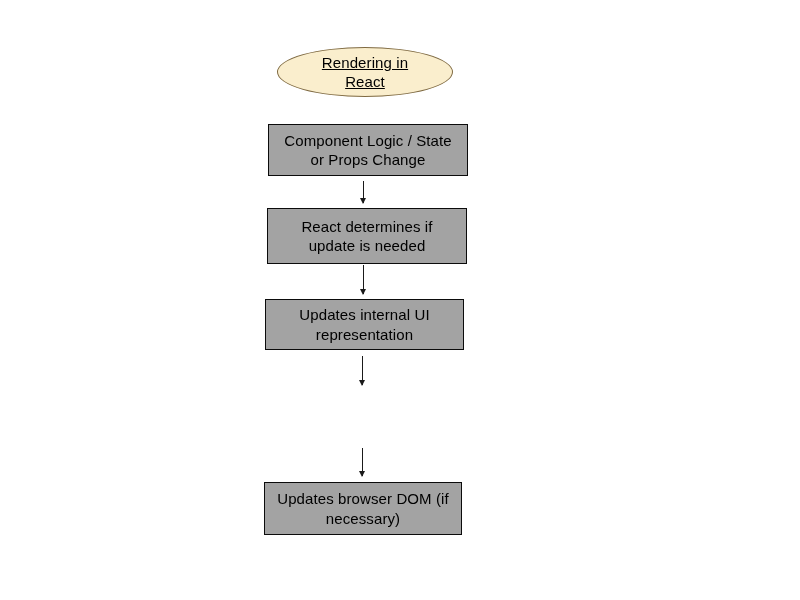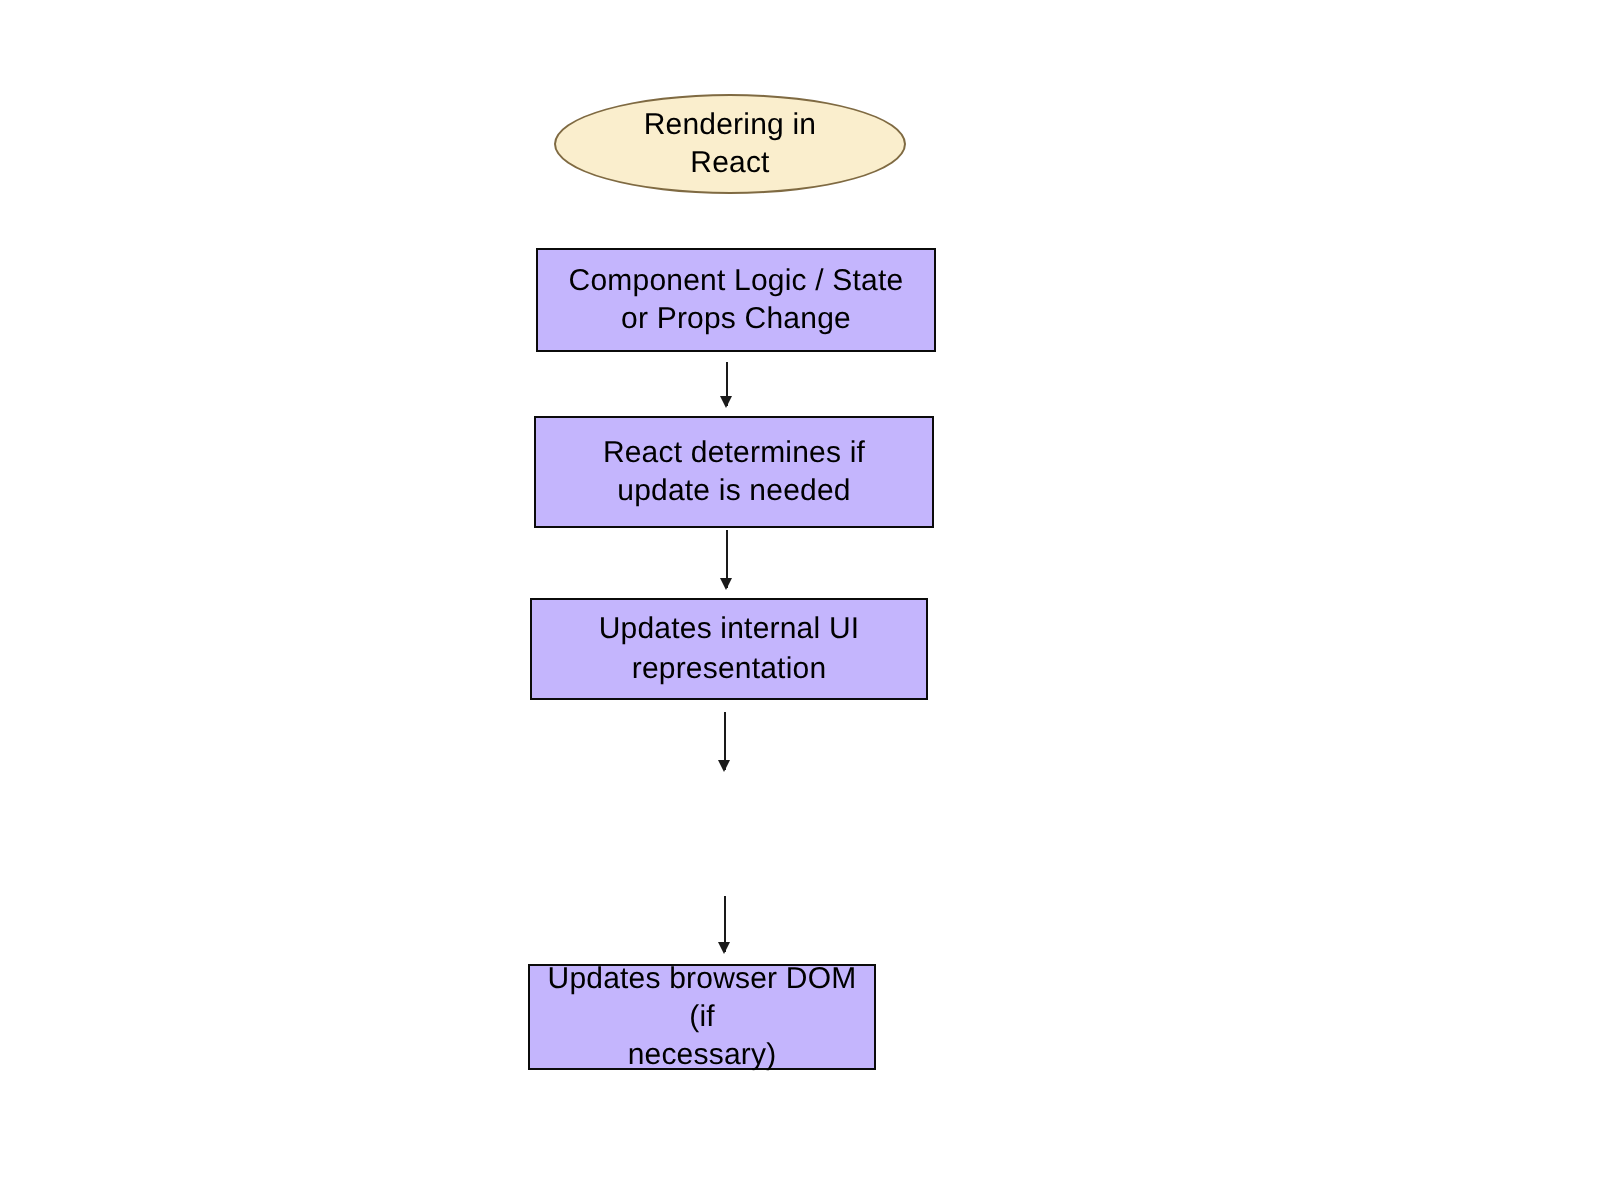--- a/index.html
+++ b/index.html
@@ -32,21 +32,21 @@
     line-height: 1.28;
     letter-spacing: 0.1px;
   }
   .terminator {
     border: 1.3px solid #7f6a42;
     border-radius: 50%;
     background: #faeecd;
   }
   .process {
     border: 1.6px solid #0b0b0b;
-    background: #c4b5fd;
+    background: #a3a3a3;
   }
   .node .label {
     display: block;
     padding: 0 8px;
     white-space: pre-line;
   }
   .connector {
     position: absolute;
     width: 1px;
     background: #1a1a1a;
@@ -61,21 +61,21 @@
     border-left: 3.5px solid transparent;
     border-right: 3.5px solid transparent;
     border-top: 6px solid #1a1a1a;
   }
 </style>
 </head>
 <body>
 
 <div id="canvas">
 
-  <div class="node terminator" style="left:277px; top:47px; width:176px; height:50px;">
+  <div class="node terminator" style="left:277px; top:47px; width:176px; height:50px;text-decoration:underline;">
     <span class="label">Rendering in
 React</span>
   </div>
 
   <div class="node process" style="left:268px; top:124px; width:200px; height:52px;">
     <span class="label">Component Logic / State
 or Props Change</span>
   </div>
 
   <div class="connector" style="left:363px; top:181px; height:22px;"></div>
@@ -90,18 +90,18 @@
   <div class="node process" style="left:265px; top:299px; width:199px; height:51px;">
     <span class="label">Updates internal UI
 representation</span>
   </div>
 
   <div class="connector" style="left:362px; top:356px; height:29px;"></div>
 
 
   <div class="connector" style="left:362px; top:448px; height:28px;"></div>
 
-  <div class="node process" style="left:264px; top:482px; width:174px; height:53px;">
+  <div class="node process" style="left:264px; top:482px; width:198px; height:53px;">
     <span class="label">Updates browser DOM (if
 necessary)</span>
   </div>
 
 </div>
 
 </body></html>

